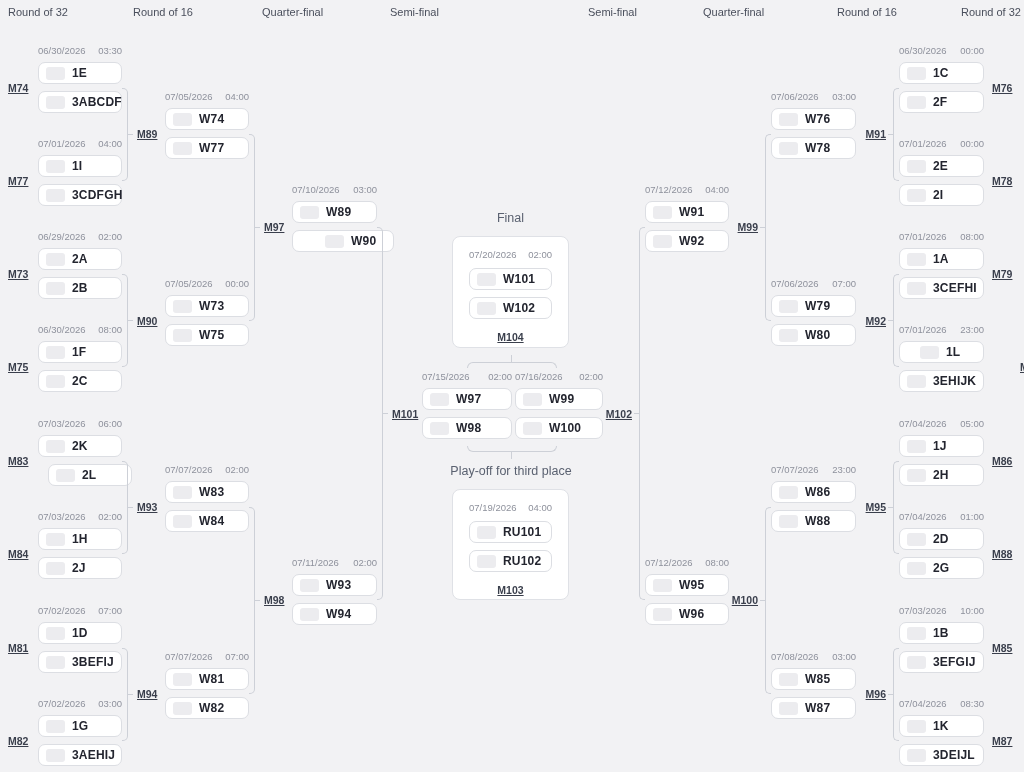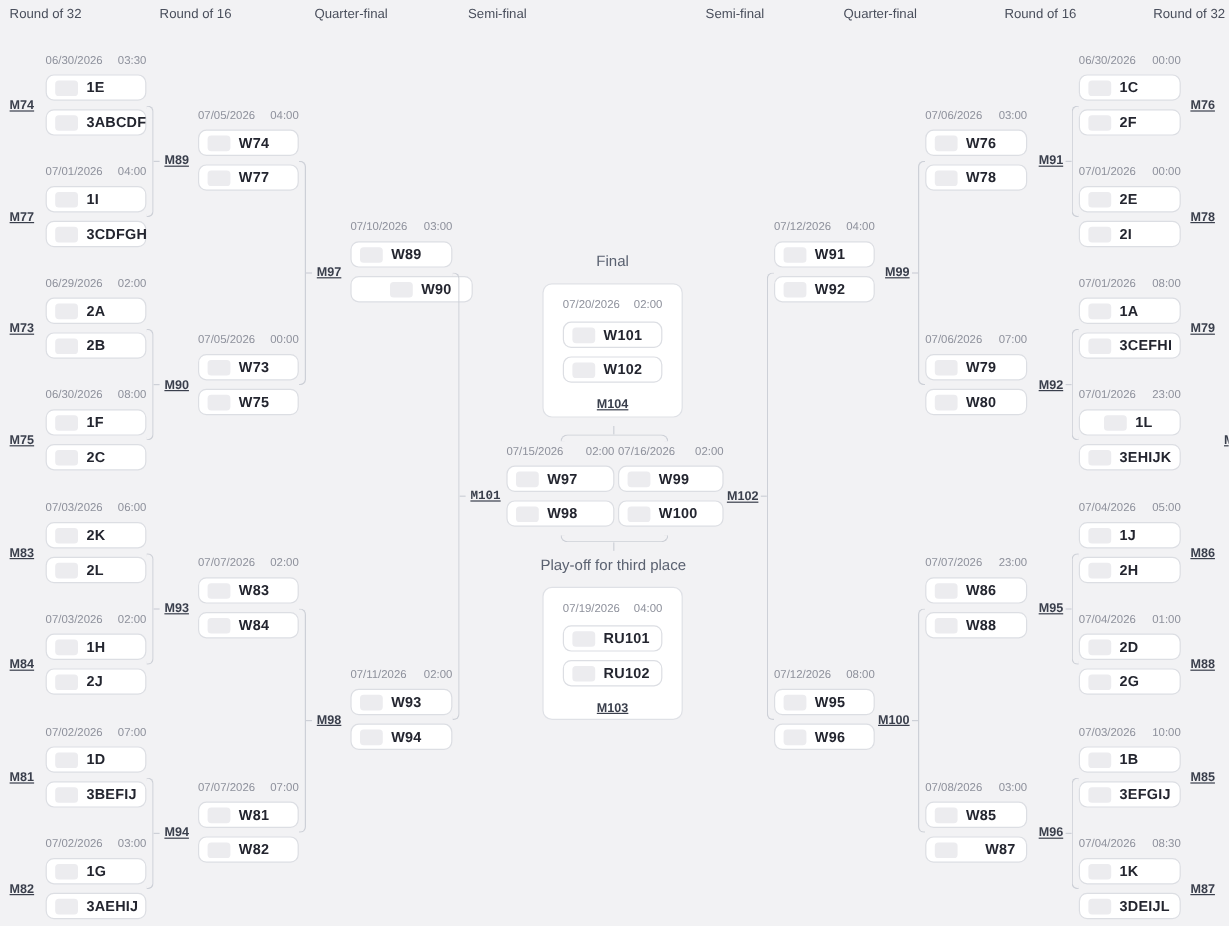--- a/index.html
+++ b/index.html
@@ -135,21 +135,21 @@
     </div>
     <a class="mlabel" style="top: 360.5px; left: 8px;">M75</a>
     <div class="mdate" style="left: 38px; top: 417px; width: 84px;">
       <span>07/03/2026</span>
       <span>06:00</span>
     </div>
     <div class="tbox" style="left: 38px; top: 435px; width: 84px;">
       <span class="flag"></span>
       <span class="tcode">2K</span>
     </div>
-    <div class="tbox" style="left: 38px; top: 464px; width: 84px;">
+    <div class="tbox" style="left: 48px; top: 464px; width: 84px;">
       <span class="flag"></span>
       <span class="tcode">2L</span>
     </div>
     <a class="mlabel" style="top: 454.5px; left: 8px;">M83</a>
     <div class="mdate" style="left: 38px; top: 510px; width: 84px;">
       <span>07/03/2026</span>
       <span>02:00</span>
     </div>
     <div class="tbox" style="left: 38px; top: 528px; width: 84px;">
       <span class="flag"></span>
@@ -269,21 +269,21 @@
       <span>02:00</span>
     </div>
     <div class="tbox" style="left: 422px; top: 388px; width: 90px;">
       <span class="flag"></span>
       <span class="tcode">W97</span>
     </div>
     <div class="tbox" style="left: 422px; top: 417px; width: 90px;">
       <span class="flag"></span>
       <span class="tcode">W98</span>
     </div>
-    <a class="mlabel" style="top: 407.5px; left: 392px; font-family: Liberation Mono, monospace;">M101</a>
+    <a class="mlabel" style="top: 407.5px; left: 392px;">M101</a>
     <div class="mdate" style="left: 515px; top: 370px; width: 88px;">
       <span>07/16/2026</span>
       <span>02:00</span>
     </div>
     <div class="tbox" style="left: 515px; top: 388px; width: 88px;">
       <span class="flag"></span>
       <span class="tcode">W99</span>
     </div>
     <div class="tbox" style="left: 515px; top: 417px; width: 88px;">
       <span class="flag"></span>
@@ -356,21 +356,21 @@
     </div>
     <a class="mlabel" style="top: 500.5px; right: 138px; text-align: right;">M95</a>
     <div class="mdate" style="left: 771px; top: 650px; width: 85px;">
       <span>07/08/2026</span>
       <span>03:00</span>
     </div>
     <div class="tbox" style="left: 771px; top: 668px; width: 85px;">
       <span class="flag"></span>
       <span class="tcode">W85</span>
     </div>
-    <div class="tbox" style="left: 771px; top: 697px; width: 85px; gap: 16px;">
+    <div class="tbox" style="left: 771px; top: 697px; width: 85px;">
       <span class="flag"></span>
       <span class="tcode">W87</span>
     </div>
     <a class="mlabel" style="top: 687.5px; right: 138px; text-align: right;">M96</a>
     <div class="mdate" style="left: 899px; top: 44px; width: 85px;">
       <span>06/30/2026</span>
       <span>00:00</span>
     </div>
     <div class="tbox" style="left: 899px; top: 62px; width: 85px;">
       <span class="flag"></span>

